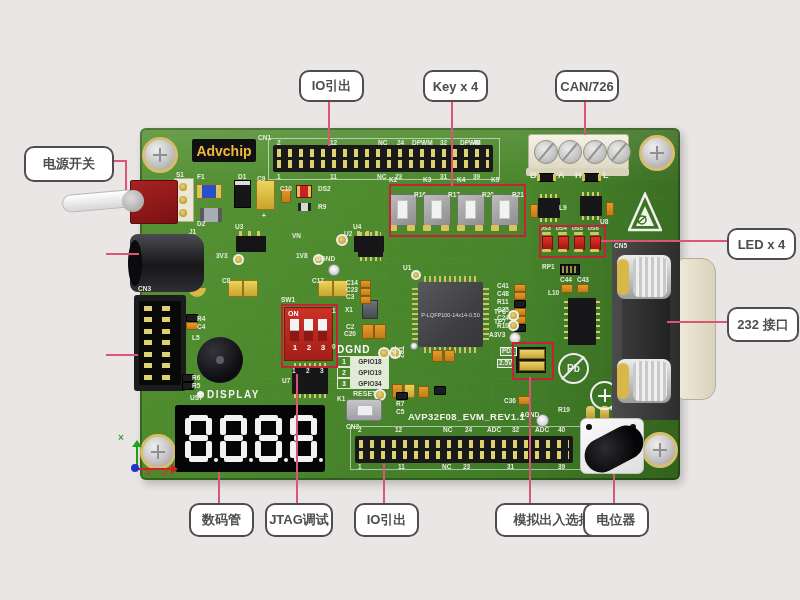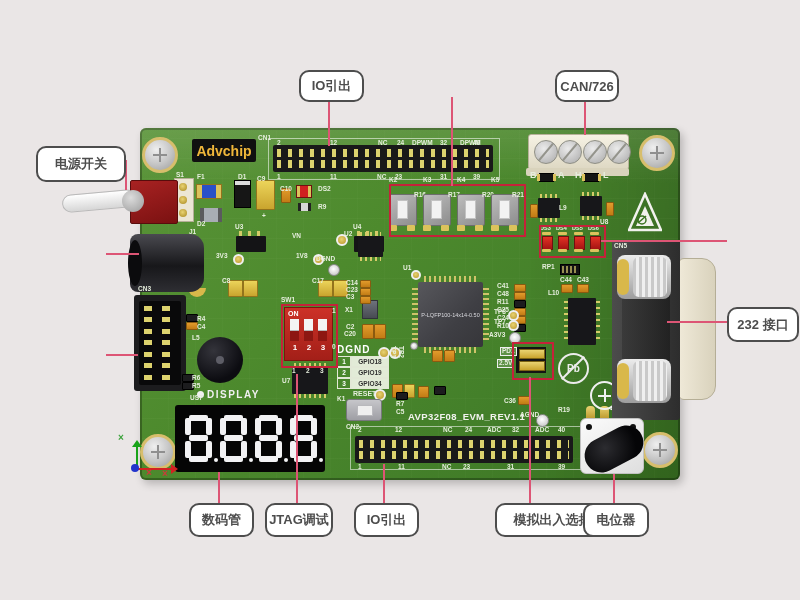--- a/index.html
+++ b/index.html
@@ -523,29 +523,35 @@
   <div class="lead" style="left:451px;top:97px;width:2px;height:89px;"></div>
   <div class="lead" style="left:584px;top:97px;width:2px;height:38px;"></div>
   <div class="lead" style="left:601px;top:240px;width:126px;height:2px;"></div>
   <div class="lead" style="left:667px;top:321px;width:60px;height:2px;"></div>
   <div class="lead" style="left:218px;top:472px;width:2px;height:32px;"></div>
   <div class="lead" style="left:296px;top:374px;width:2px;height:130px;"></div>
   <div class="lead" style="left:383px;top:464px;width:2px;height:40px;"></div>
   <div class="lead" style="left:529px;top:377px;width:2px;height:127px;"></div>
   <div class="lead" style="left:613px;top:474px;width:2px;height:30px;"></div>
 
-  <div class="callout" style="left:36px;top:146px;width:86px;height:32px;">
+  <div class="callout" style="left:24px;top:146px;width:86px;height:32px;">
       <span>电源开关</span>
     </div>
   <div class="callout" style="left:299px;top:70px;width:61px;height:28px;">
       <span>IO引出</span>
     </div>
+  <div class="callout" style="left:423px;top:70px;width:61px;height:28px;">
+      <span>Key x 4</span>
+    </div>
   <div class="callout" style="left:555px;top:70px;width:60px;height:28px;">
       <span>CAN/726</span>
     </div>
+  <div class="callout" style="left:727px;top:228px;width:65px;height:28px;">
+      <span>LED x 4</span>
+    </div>
   <div class="callout" style="left:727px;top:307px;width:68px;height:31px;">
       <span>232 接口</span>
     </div>
   <div class="callout" style="left:189px;top:503px;width:61px;height:30px;">
       <span>数码管</span>
     </div>
   <div class="callout" style="left:265px;top:503px;width:64px;height:30px;">
       <span>JTAG调试</span>
     </div>
   <div class="callout" style="left:354px;top:503px;width:61px;height:30px;">

